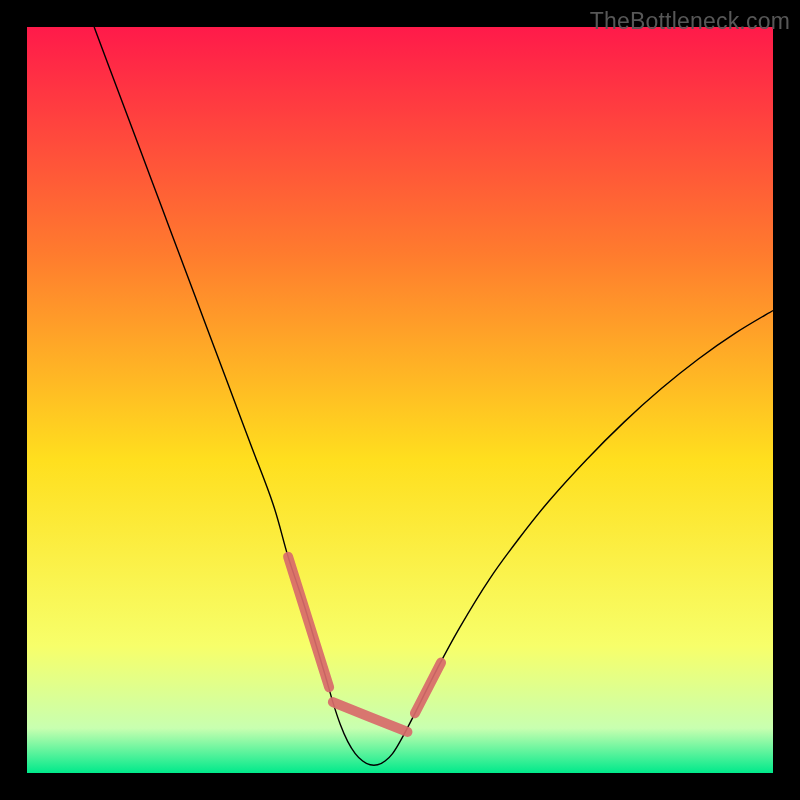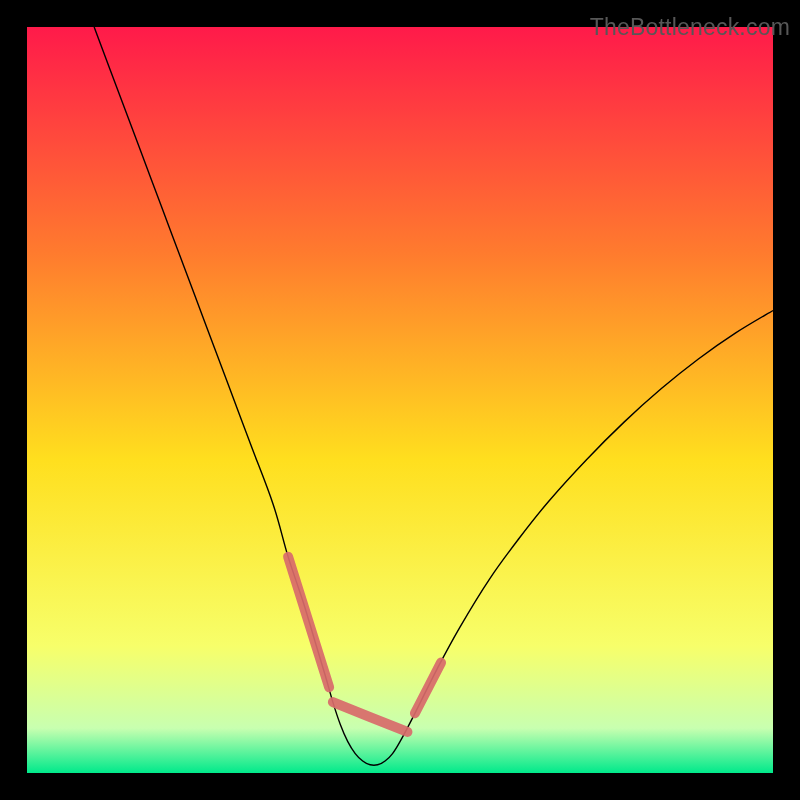--- a/index.html
+++ b/index.html
@@ -12,21 +12,21 @@
     font-family: Arial, Helvetica, sans-serif;
   }
   .frame {
     position: relative;
     width: 800px;
     height: 800px;
     background: #000;
   }
   .watermark {
     position: absolute;
-    top: 14px;
+    top: 8px;
     right: 10px;
     color: #575757;
     font-size: 23px;
     letter-spacing: 0.2px;
     font-weight: 400;
     z-index: 10;
   }
   svg.plot {
     position: absolute;
     left: 27px;

